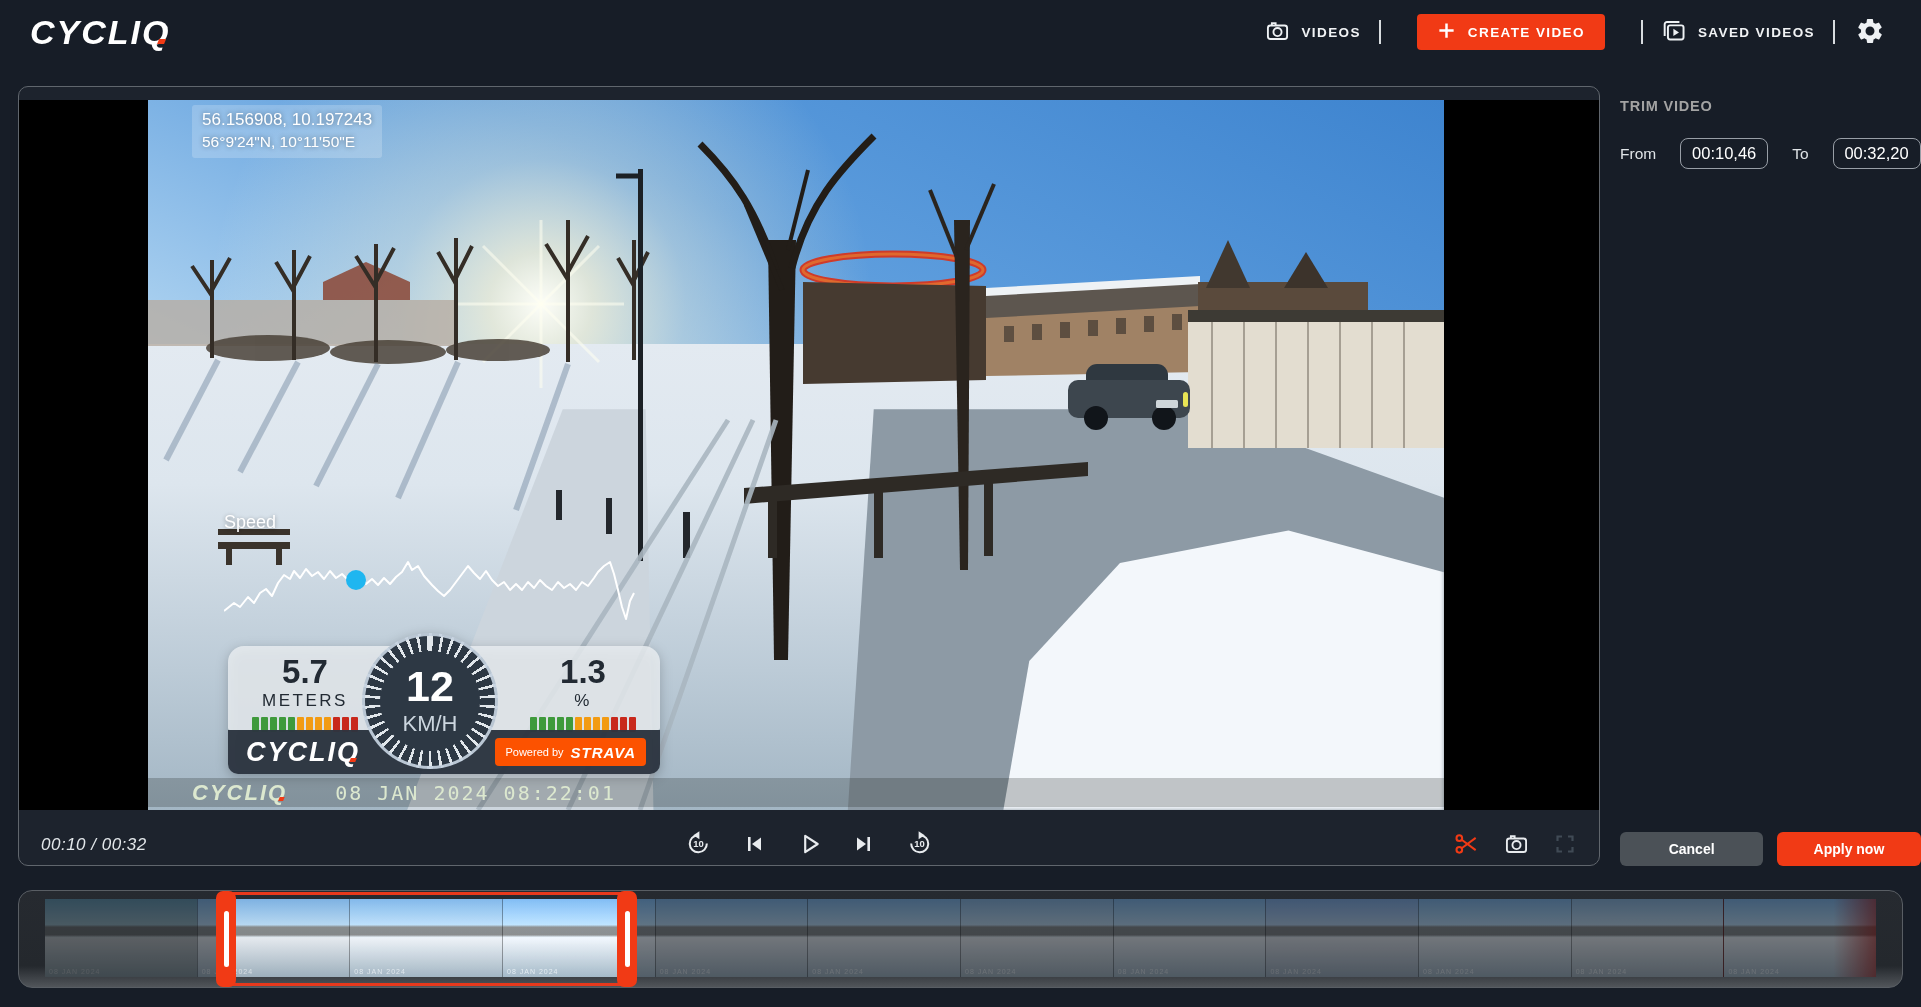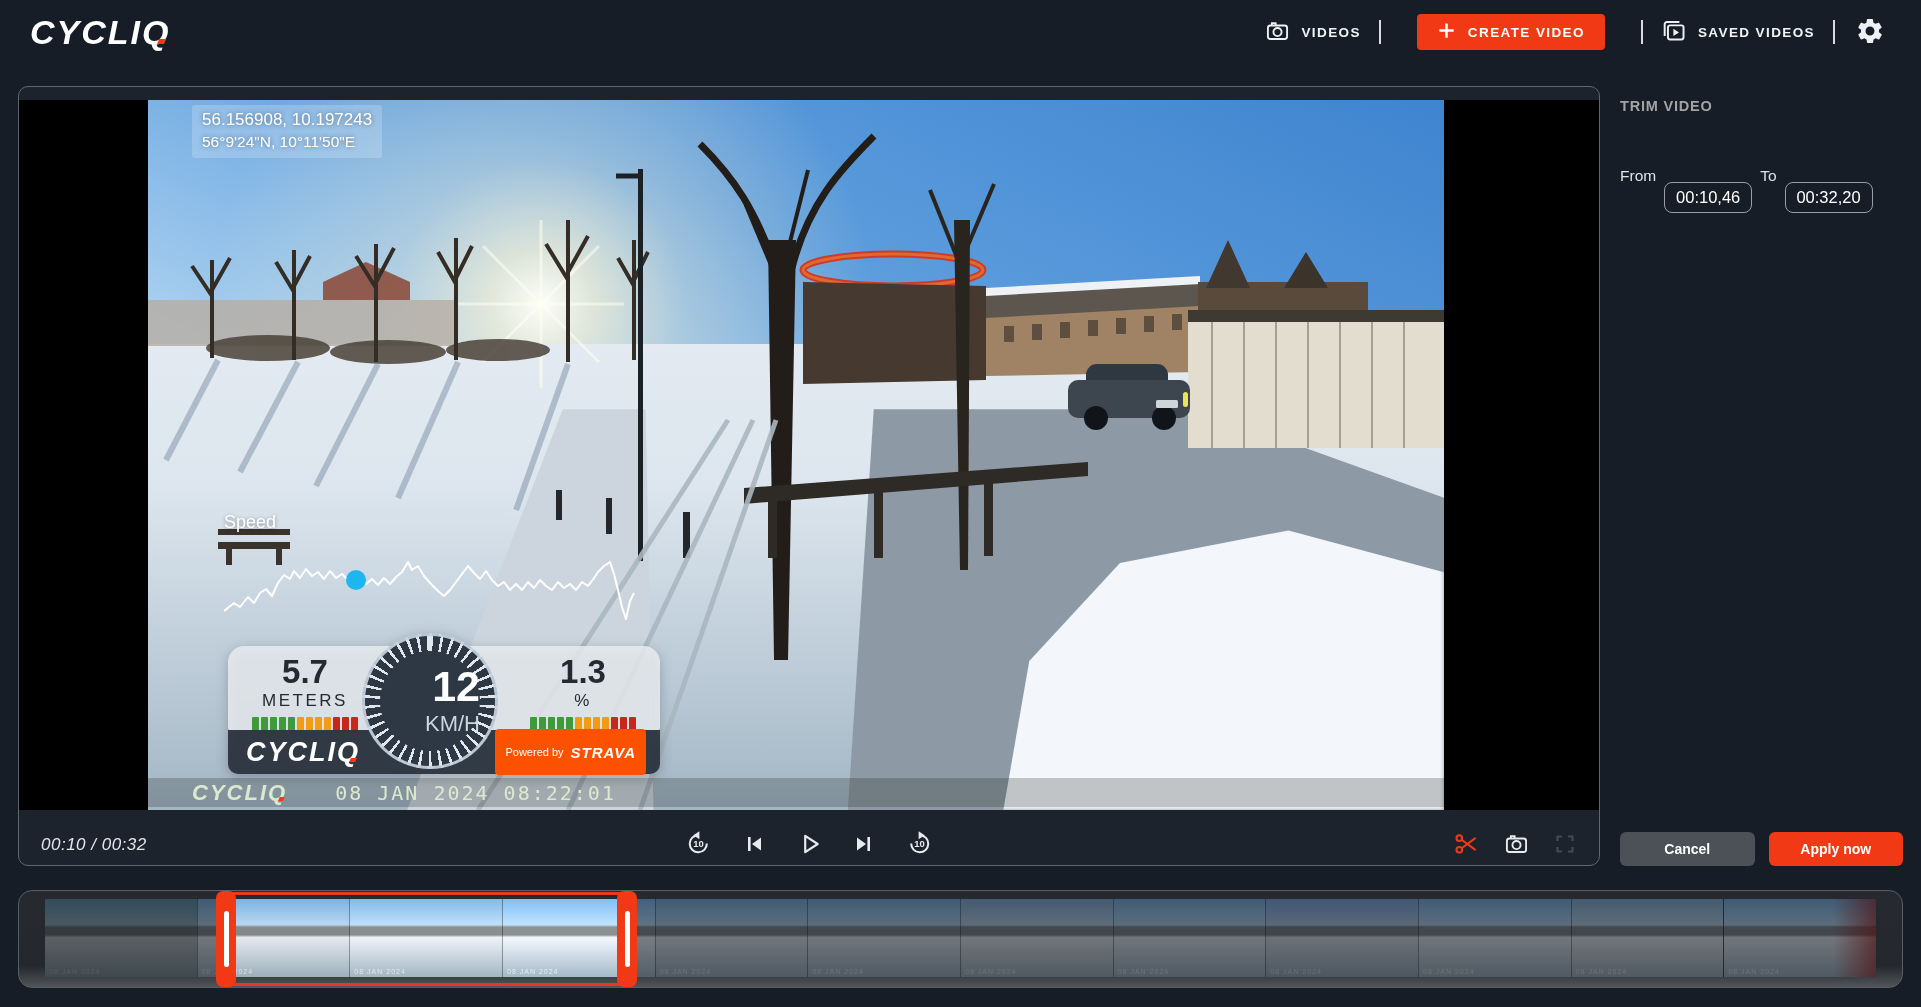--- a/index.html
+++ b/index.html
@@ -69,51 +69,51 @@
   .metric .unit { font-size:17px; letter-spacing:2.5px; margin-top:1px; }
   .ticks { display:flex; justify-content:center; gap:2.5px; margin-top:6px; }
   .ticks i { width:6.5px; height:15px; border-radius:1px; }
   .tk-g { background:#3f9a3c; } .tk-o { background:#f29b13; } .tk-r { background:#c8281c; }
   .gauge { position:absolute; left:calc(50% - 14px); top:-13px; transform:translateX(-50%);
            width:136px; height:136px; border-radius:50%;
            border:3px solid rgba(197,211,223,.92);
            background:repeating-conic-gradient(rgba(240,246,250,.92) 0deg 2.6deg,
                       rgba(45,56,68,0) 2.6deg 9.4deg) , #2d3844; }
   .gauge-inner { position:absolute; inset:15px; border-radius:50%; background:#2d3844;
-                 display:flex; flex-direction:column; align-items:flex-end; justify-content:center;
+                 display:flex; flex-direction:column; align-items:center; justify-content:center;
                  color:#fff; }
   .gauge-val { font-size:43px; font-weight:700; line-height:1; }
   .gauge-unit { font-size:22px; color:#ccd6df; margin-top:3px; }
   .strava { margin-left:auto; display:flex; align-items:center; gap:7px; background:#fc5200;
-            border-radius:4px; height:46px; padding:0 10px; color:#fff; }
+            border-radius:4px; height:28px; padding:0 10px; color:#fff; }
   .strava .pb { font-size:11px; }
   .strava .sv { font-size:15px; font-weight:800; font-style:italic; letter-spacing:1px; }
 
   .stampbar { position:absolute; left:0; right:0; top:678px; height:29px;
               background:rgba(12,18,12,.22); display:flex; align-items:center;
               padding-left:44px; gap:48px; }
   .stampbar .dt { font-family:"DejaVu Sans Mono", monospace; font-size:20px;
                   letter-spacing:2px; color:#dce8cf; }
 
   
   .controls { position:relative; height:70px; display:flex; align-items:center; padding:0 22px; }
   .time { font-size:17px; color:#e3e7ea; letter-spacing:.5px;font-style:italic; }
   .ctr-center { position:absolute; left:50%; transform:translateX(-50%); display:flex;
                 align-items:center; gap:30px; }
   .ctr-right { margin-left:auto; display:flex; align-items:center; gap:24px; }
   .icon-btn { background:none; border:none; cursor:pointer; display:flex; padding:0; }
 
   
   .side { flex:1; display:flex; flex-direction:column; padding-top:12px; }
   .side-title { font-size:14.5px; font-weight:700; letter-spacing:.8px; color:#a3a3a3; }
-  .trim-row { display:flex; align-items:center; gap:8px; margin-top:24px; }
+  .trim-row { display:flex; align-items:center; gap:24px; margin-top:24px; }
   .trim-lab { font-size:15.5px; color:#e0e4e7; }
   .trim-input { width:88px; height:31px; background:transparent; border:1.2px solid #989ea6;
                 border-radius:8px; color:#fff; font-size:16.5px; text-align:center;
-                font-family:"Liberation Sans", sans-serif;margin-top:44px; }
+                font-family:"Liberation Sans", sans-serif; }
   .side-actions { margin-top:auto; display:flex; gap:14px; }
   .btn-cancel { flex:1; height:34px; border:none; border-radius:6px; background:#4b5157;
                 color:#fff; font-weight:700; font-size:14px; cursor:pointer; }
   .btn-apply { flex:1; height:34px; border:none; border-radius:6px; background:#f13a15;
                color:#fff; font-weight:700; font-size:14px; cursor:pointer; }
 
   
   .strip { position:relative; margin:24px 18px 0; height:98px; border:1.5px solid #595e64;
            border-radius:14px; background:linear-gradient(#262a30,#24282d 78%,#51555a);
            padding:8px 26px 12px; }

